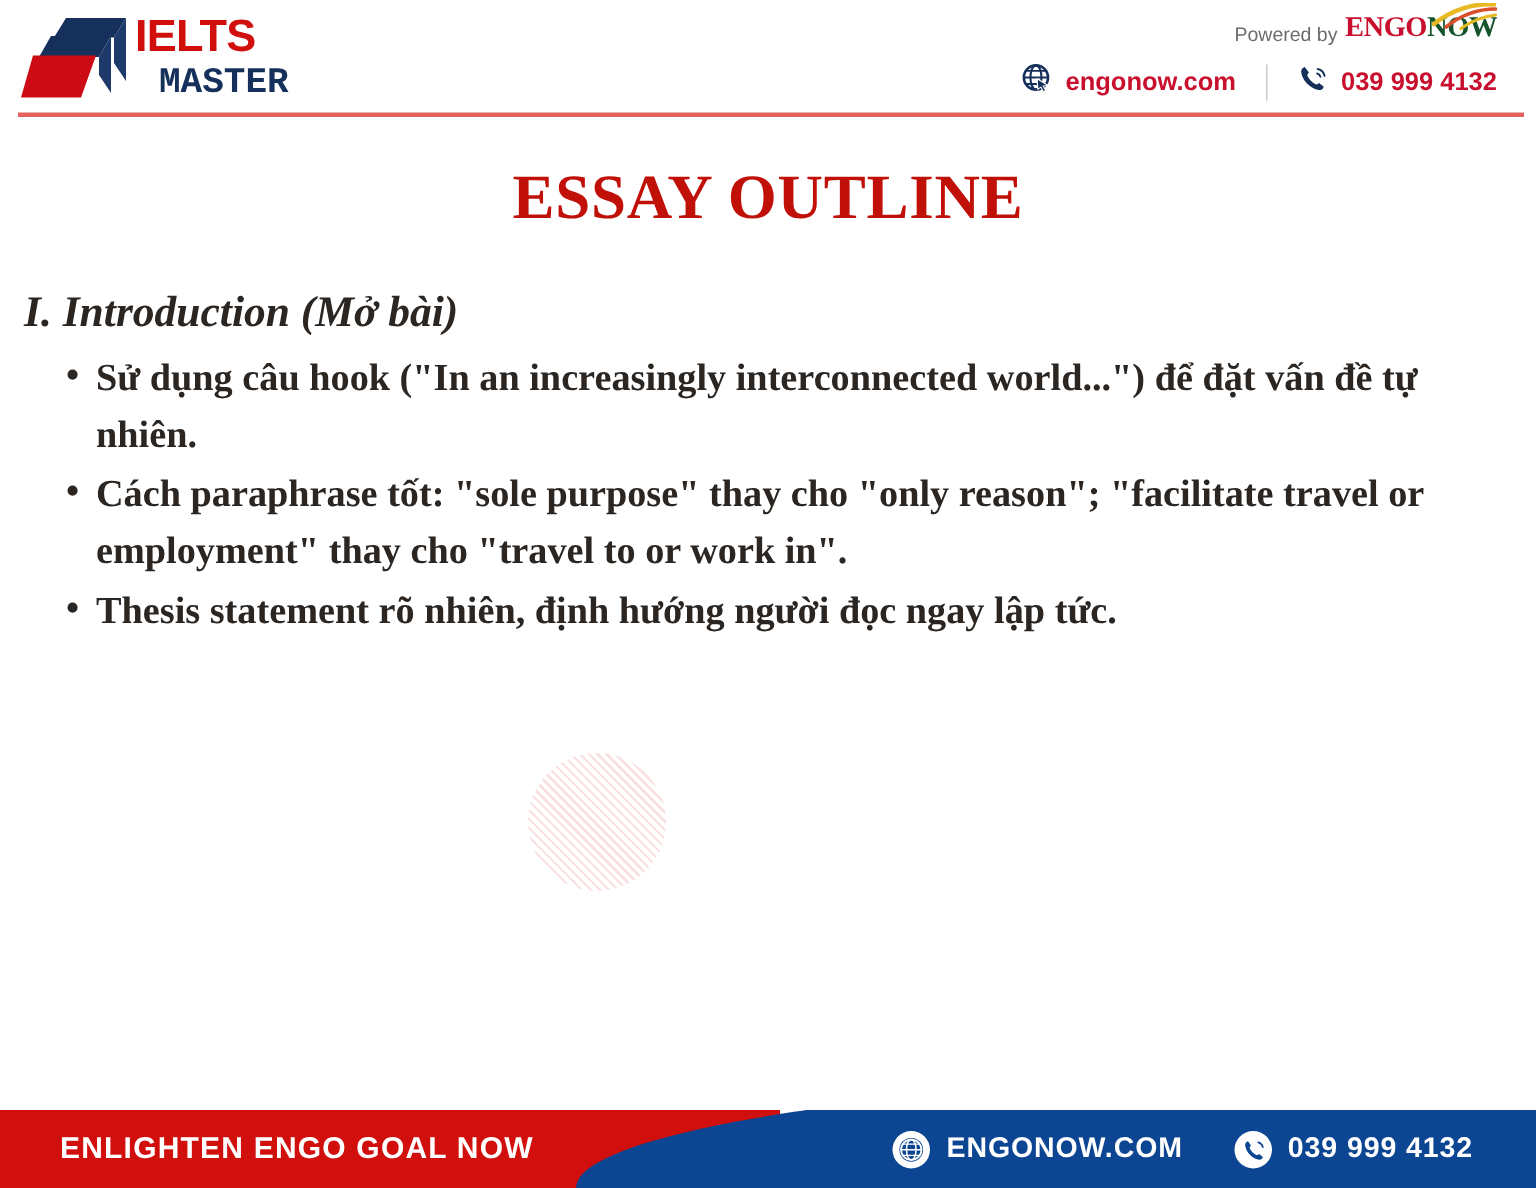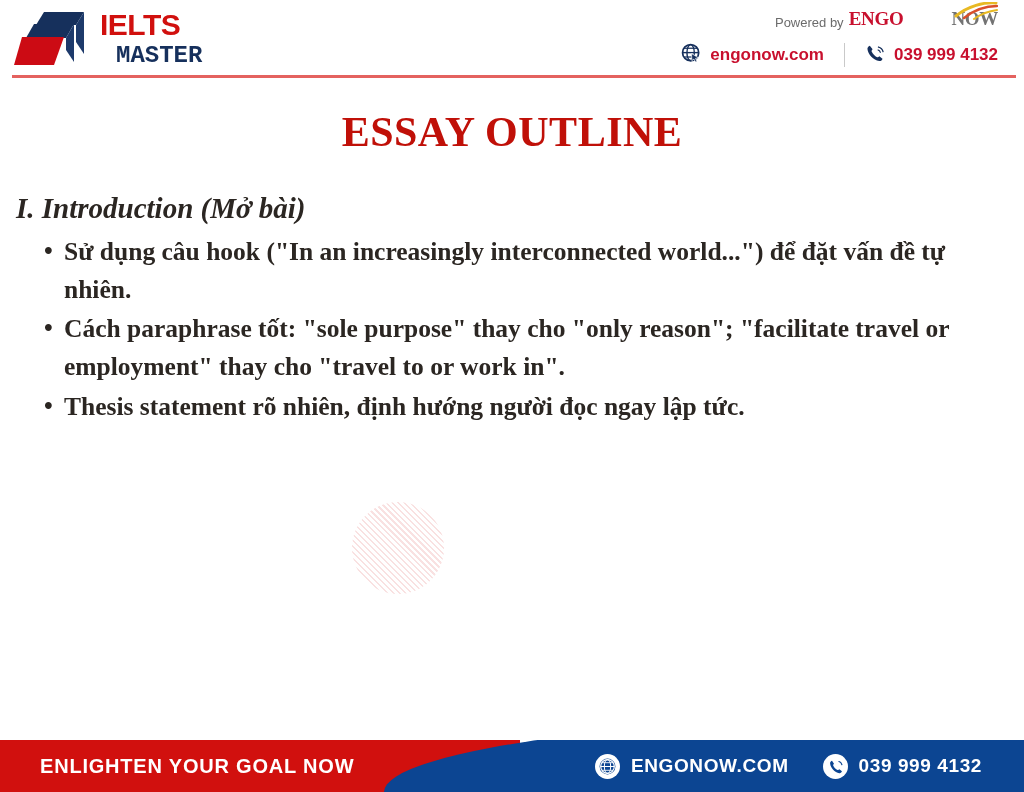--- a/index.html
+++ b/index.html
@@ -38,21 +38,21 @@
     align-items: center;
     height: 62px;
   }
   .logo-mark {
     width: 74px;
     height: 58px;
     position: relative;
     flex: none;
   }
   .logo-text {
-    margin-left: 12px;
+    margin-left: 2px;
     display: flex;
     flex-direction: column;
     justify-content: center;
     line-height: 1;
   }
   .logo-line1 {
     font-family: "Liberation Sans", sans-serif;
     font-weight: bold;
     font-size: 30px;
     color: #D1100E;
@@ -82,21 +82,21 @@
     color: #6b6b6b;
   }
   .powered-brand {
     font-family: "Liberation Serif", serif;
     font-weight: bold;
     font-size: 19px;
     margin-left: 5px;
     letter-spacing: -0.3px;
   }
   .powered-brand .pb-red { color: #C8102E; margin-top: 48px; }
-  .powered-brand .pb-gray { color: #737373; padding-left: 48px; }
+  .powered-brand .pb-gray { color: #14532d; }
   .swoosh {
     position: absolute;
     right: 0px;
     top: -6px;
     width: 44px;
     height: 18px;
   }
 
   .contact-row {
     position: absolute;
@@ -348,21 +348,21 @@
       <li class="bullet-item">Cách paraphrase tốt: "sole purpose" thay cho "only reason"; "facilitate travel or employment" thay cho "travel to or work in".</li>
       <li class="bullet-item">Thesis statement rõ nhiên, định hướng người đọc ngay lập tức.</li>
     </ul>
   </div>
 
   <div class="watermark"></div>
 
   <div class="footer">
     <div class="footer-red"></div>
     <div class="footer-blue"></div>
-    <div class="footer-left-text">ENLIGHTEN YOUR GOAL NOW</div>
+    <div class="footer-left-text">ENLIGHTEN ENGO GOAL NOW</div>
     <div class="footer-right">
       <div class="footer-contact">
         <span class="icon-circle">
           <svg width="19" height="19" viewBox="0 0 24 24" xmlns="http://www.w3.org/2000/svg">
             <circle cx="12" cy="12" r="10" fill="#0C4592"></circle>
             <circle cx="12" cy="12" r="8.6" fill="none" stroke="#ffffff" stroke-width="1.5"></circle>
             <ellipse cx="12" cy="12" rx="4" ry="8.6" fill="none" stroke="#ffffff" stroke-width="1.3"></ellipse>
             <line x1="3.4" y1="12" x2="20.6" y2="12" stroke="#ffffff" stroke-width="1.3"></line>
             <line x1="5" y1="7.2" x2="19" y2="7.2" stroke="#ffffff" stroke-width="1.1"></line>
             <line x1="5" y1="16.8" x2="19" y2="16.8" stroke="#ffffff" stroke-width="1.1"></line>

